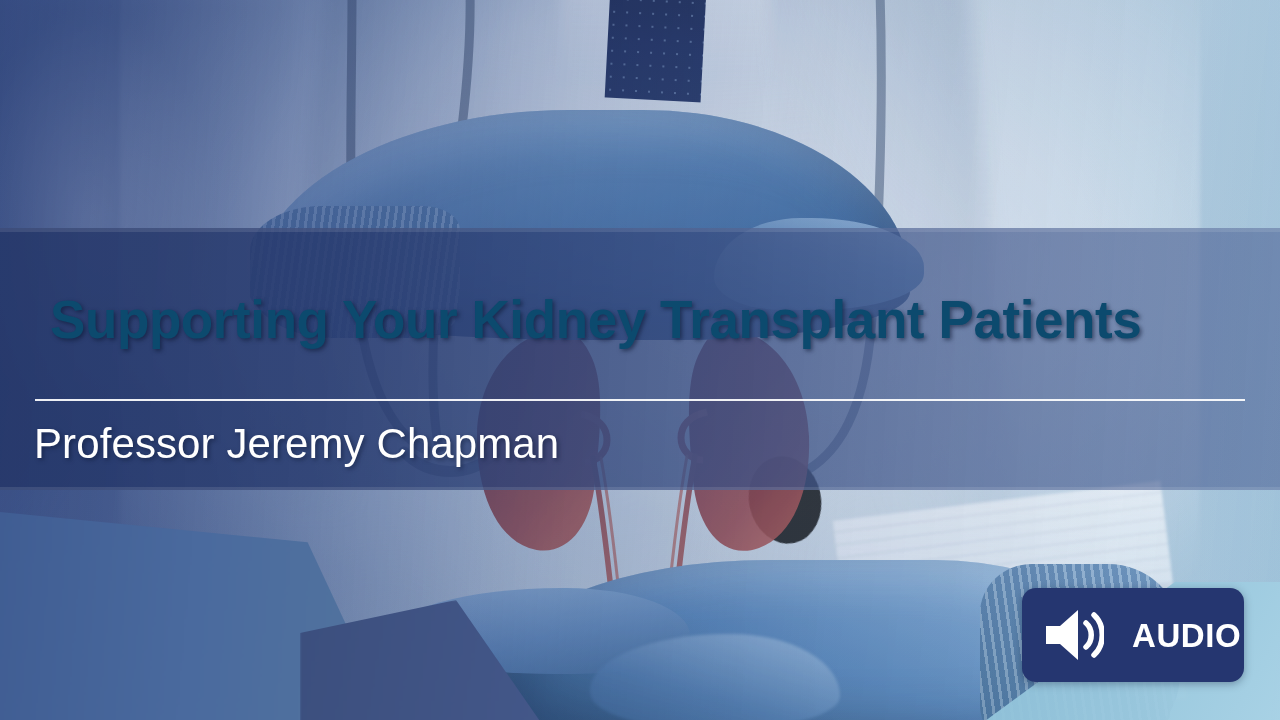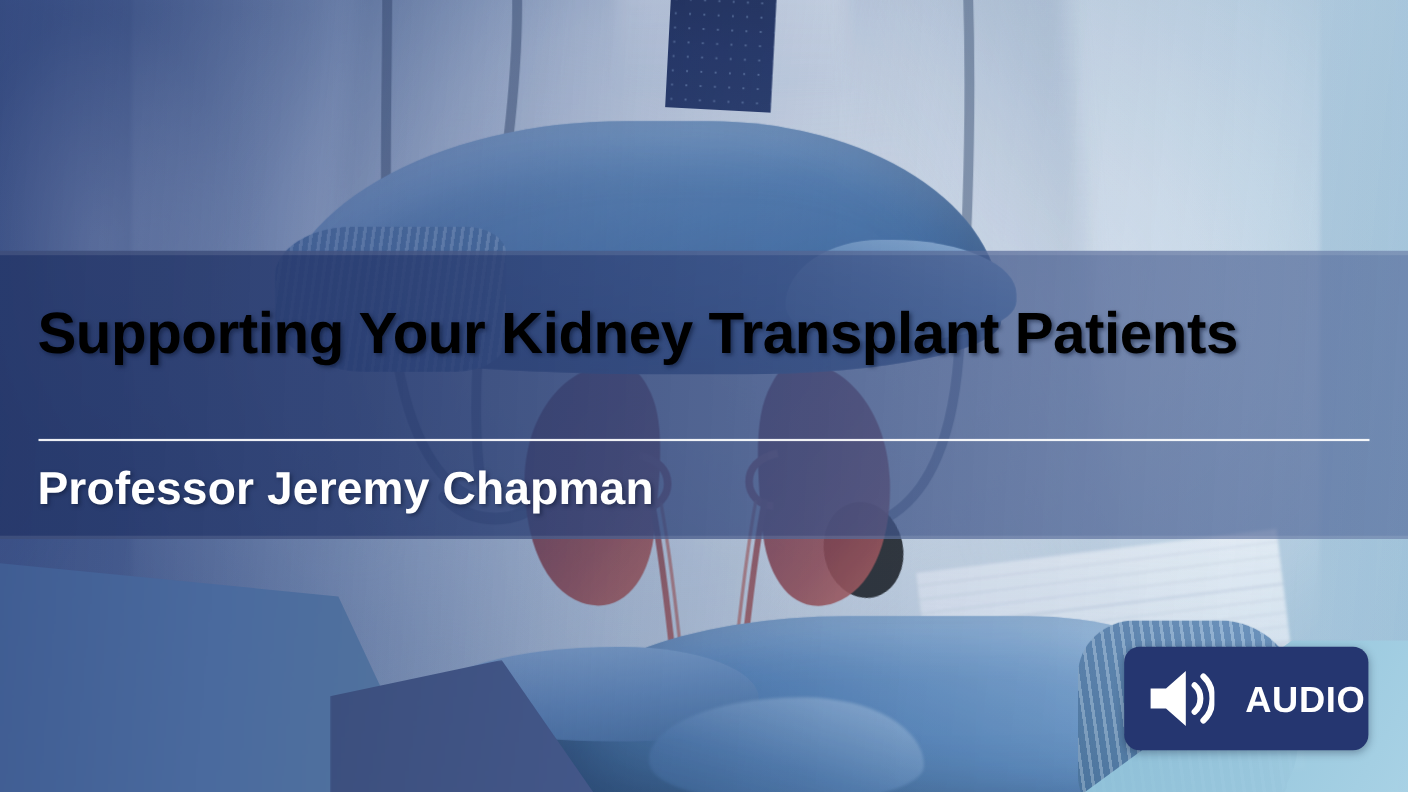--- a/index.html
+++ b/index.html
@@ -231,42 +231,42 @@
   }
   .banner-cap-bottom {
     position: absolute; left: 0; bottom: 0; width: 100%; height: 3px;
     background: rgba(255,255,255,0.10);
   }
 
   .title {
     position: absolute;
     left: 34px; top: 276px;
     width: 1210px;
-    margin: 0;
-    color: #000000;
+    margin: 16px;
+    color: #0c4a6e;
     font-size: 53px;
     font-weight: bold;
     letter-spacing: -0.4px;
     line-height: 1.06;
     white-space: nowrap;
     text-shadow: 2px 2px 4px rgba(10,20,45,0.55);
   }
   .divider {
     position: absolute;
     left: 35px; top: 399px;
     width: 1210px; height: 2px;
     background: rgba(255,255,255,0.92);
   }
   .subtitle {
     position: absolute;
     left: 34px; top: 419px;
     margin: 0;
     color: #ffffff;
     font-size: 42px;
-    font-weight: bold;
+    font-weight: normal;
     letter-spacing: 0.1px;
     line-height: 1.18;
     white-space: nowrap;
     text-shadow: 2px 2px 4px rgba(10,20,45,0.5);
     text-align: right;
   }
 
   
   .audio-badge {
     position: absolute;

